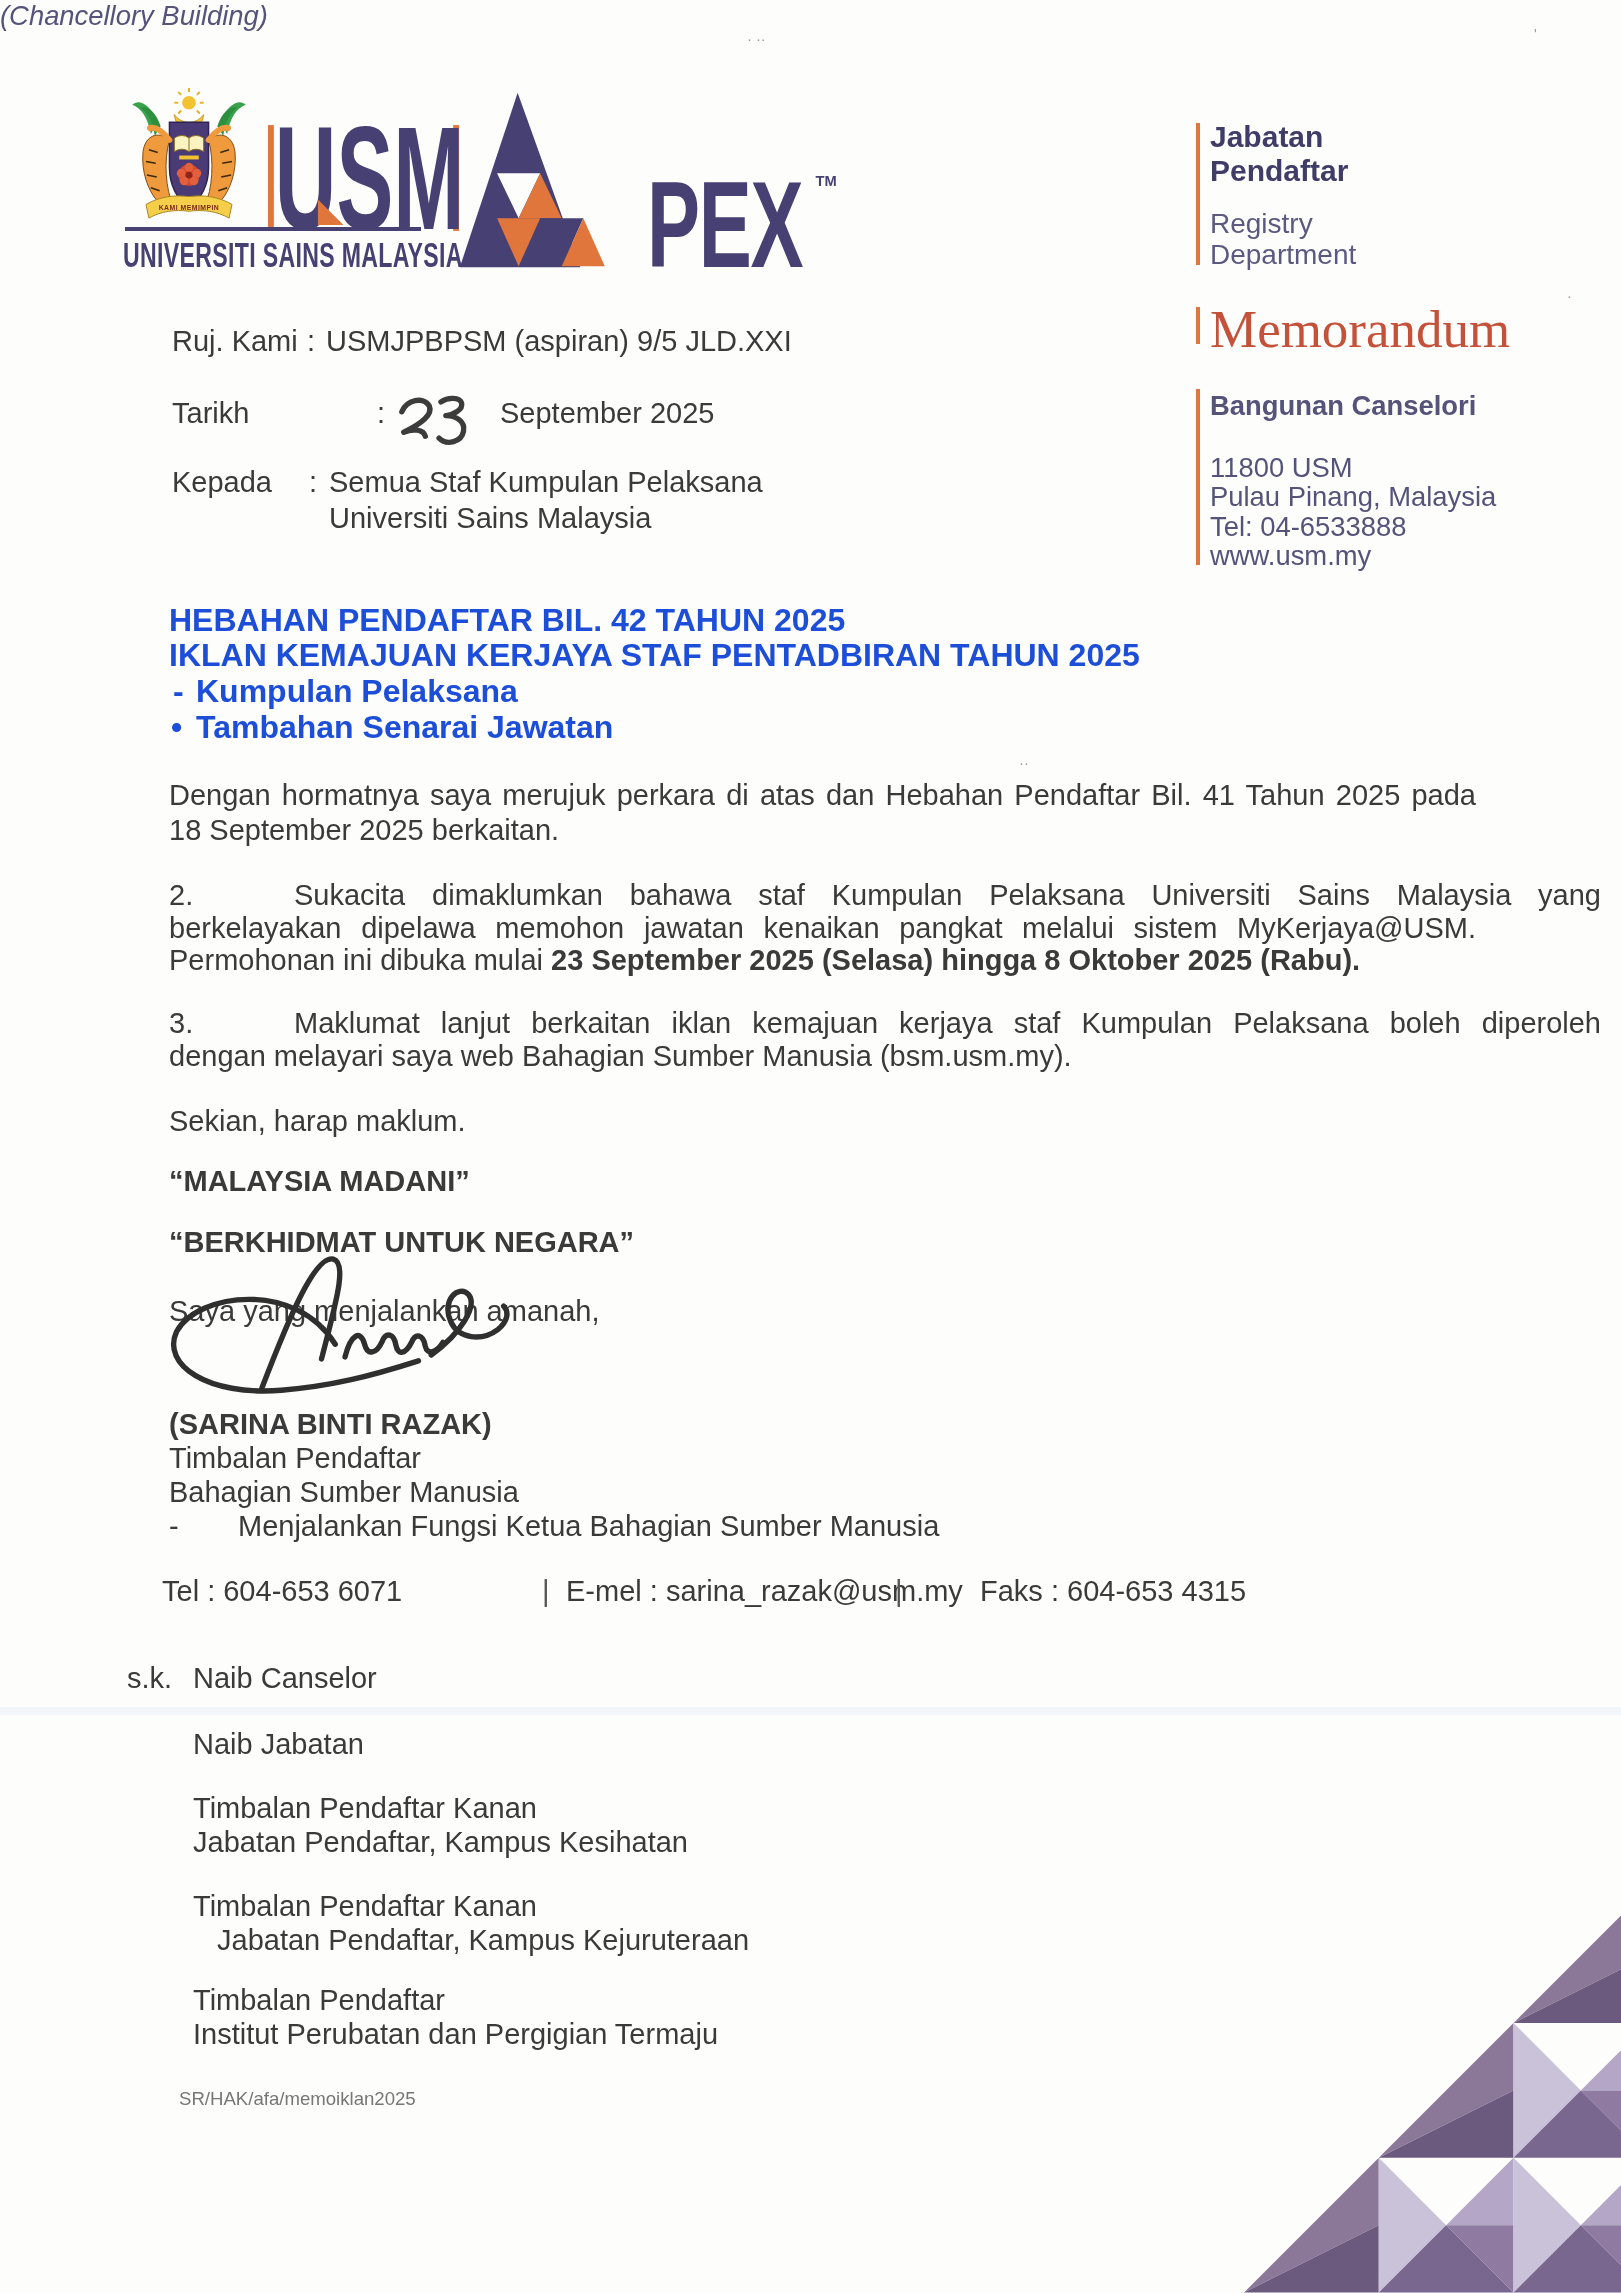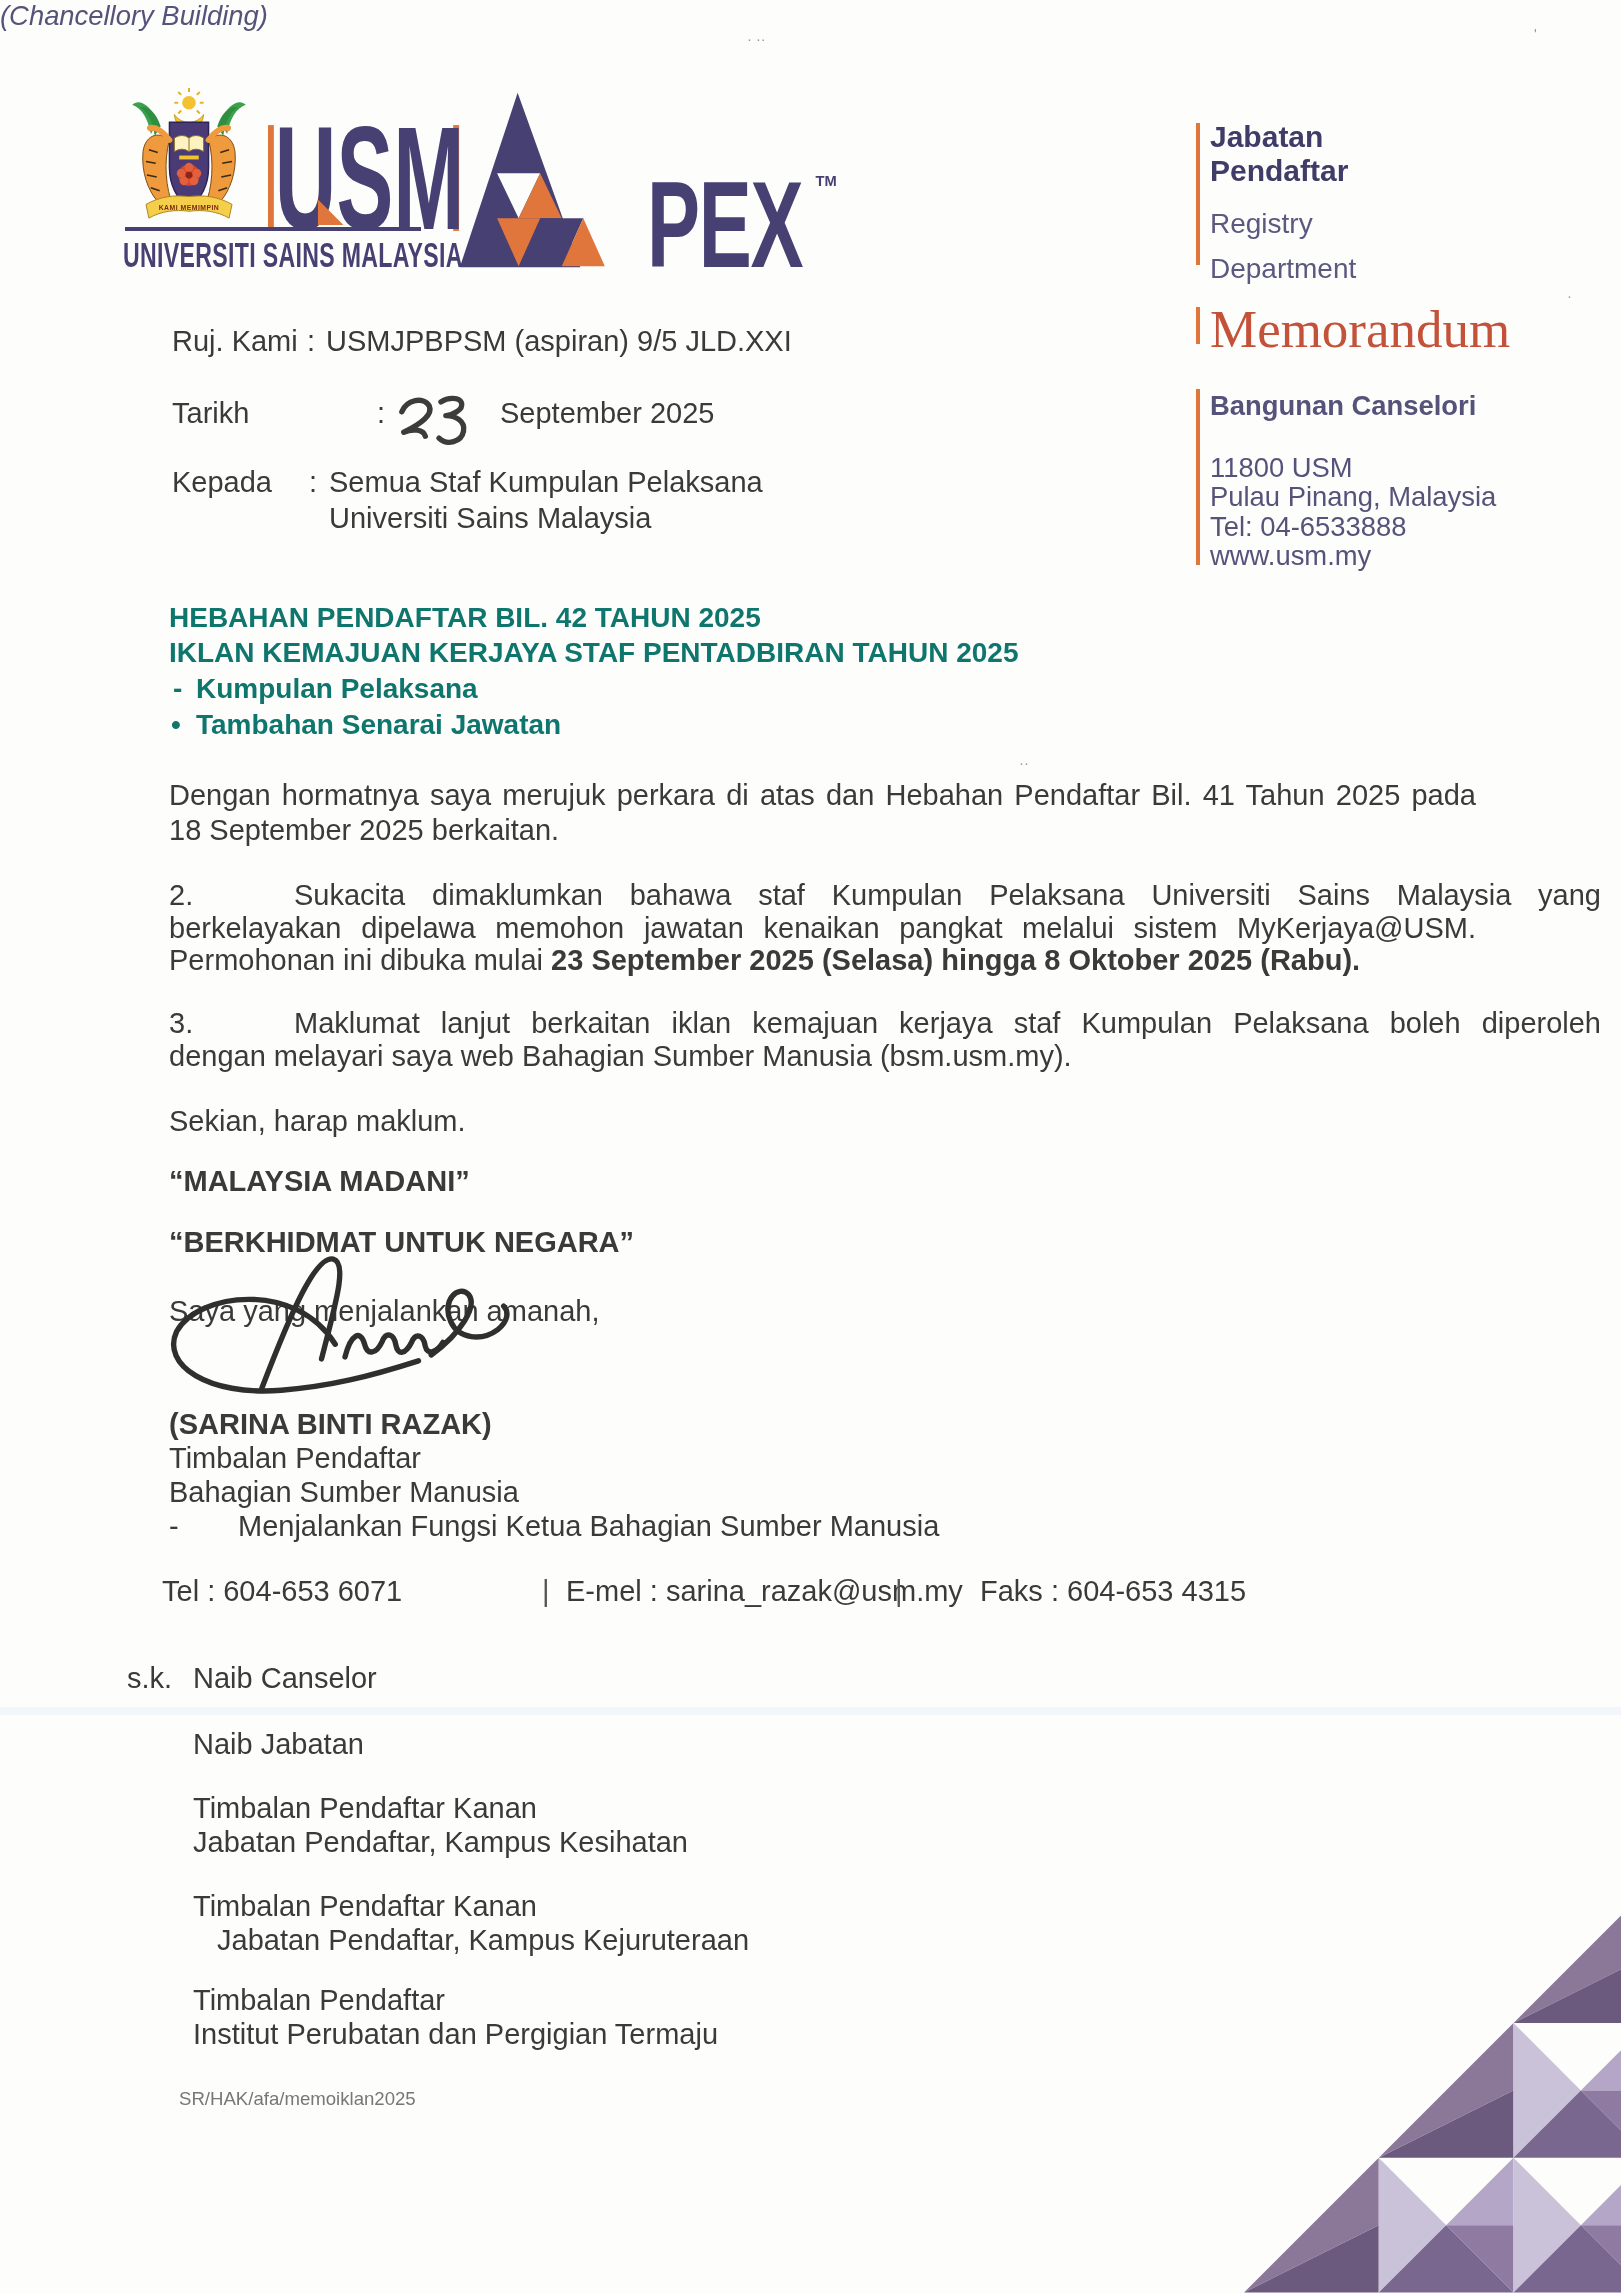--- a/index.html
+++ b/index.html
@@ -13,21 +13,21 @@
   .pline{position:absolute;left:169px;width:1307px;font-size:29px;color:var(--bodyText,#3a3a3a);line-height:35px;}
   .jl{text-align:justify;text-align-last:justify;}
   .ll{text-align:left;}
   .pnum{position:absolute;left:0;top:0;}
   .pindent{padding-left:125px;}
   .hdr-bold{font-size:30px;font-weight:bold;color:var(--headerBold,#3f3d68);}
   .hdr-light{font-size:28px;color:var(--headerLight,#5b5980);}
   .addr{font-size:27.4px;color:var(--addressText,#55537a);}
   .oline{position:absolute;width:3.9px;background:var(--accentOrange,#e0763c);}
   .memo-word{font-family:"Liberation Serif",serif;font-size:53px;color:var(--memoOrange,#c4523a);}
-  .sub{font-size:28px;font-weight:bold;color:#0f766e;}
+  .sub{font-size:32px;font-weight:bold;color:#1d4ed8;}
   .name-sm{font-size:35px;font-weight:bold;color:var(--brandPurple,#474072);
     transform:scaleX(0.66);transform-origin:left top;letter-spacing:0.5px;}
   .speck{position:absolute;color:#9a9a9a;font-size:14.7px;}
   svg{position:absolute;overflow:visible;}
   .sig-path{fill:none;stroke:#2f2f2f;stroke-width:5.5;stroke-linecap:round;stroke-linejoin:round;}
   .hw-path{fill:none;stroke:#3c3c3c;stroke-width:5.5;stroke-linecap:round;stroke-linejoin:round;}
 </style>
 </head>
 <body>
 
@@ -115,21 +115,21 @@
     <polygon points="91,135 135,135 113,184" fill="#474072"></polygon>
     <polygon points="113,184 135,135 157,184" fill="#e0763c"></polygon>
     <text transform="translate(200,185) scale(0.65,1)" font-size="125" font-weight="900" letter-spacing="-2" fill="#474072" font-family="Liberation Sans, sans-serif">PEX</text>
     <text x="372" y="102" font-size="15" font-weight="bold" fill="#474072">TM</text>
   </svg>
 
   <div class="oline" style="left:1196px;top:123px;height:142px;"></div>
   <div class="t hdr-bold" style="left:1210px;top:120px;">Jabatan</div>
   <div class="t hdr-bold" style="left:1210px;top:154px;">Pendaftar</div>
   <div class="t hdr-light" style="left:1210px;top:208px;">Registry</div>
-  <div class="t hdr-light" style="left:1210px;top:253px;">Department</div>
+  <div class="t hdr-light" style="left:1210px;top:239px;">Department</div>
 
   <div class="oline" style="left:1196px;top:307px;height:37px;"></div>
   <div class="t memo-word" style="left:1210px;top:299px;">Memorandum</div>
 
   <div class="oline" style="left:1196px;top:389px;height:176px;"></div>
   <div class="t addr bold" style="left:1210px;top:390px;">Bangunan Canselori</div>
   <div class="t addr" style="font-style:italic;" style2="">(Chancellory Building)</div>
   <div class="t addr" style="left:1210px;top:452px;">11800 USM</div>
   <div class="t addr" style="left:1210px;top:481px;">Pulau Pinang, Malaysia</div>
   <div class="t addr" style="left:1210px;top:511px;">Tel: 04-6533888</div>

